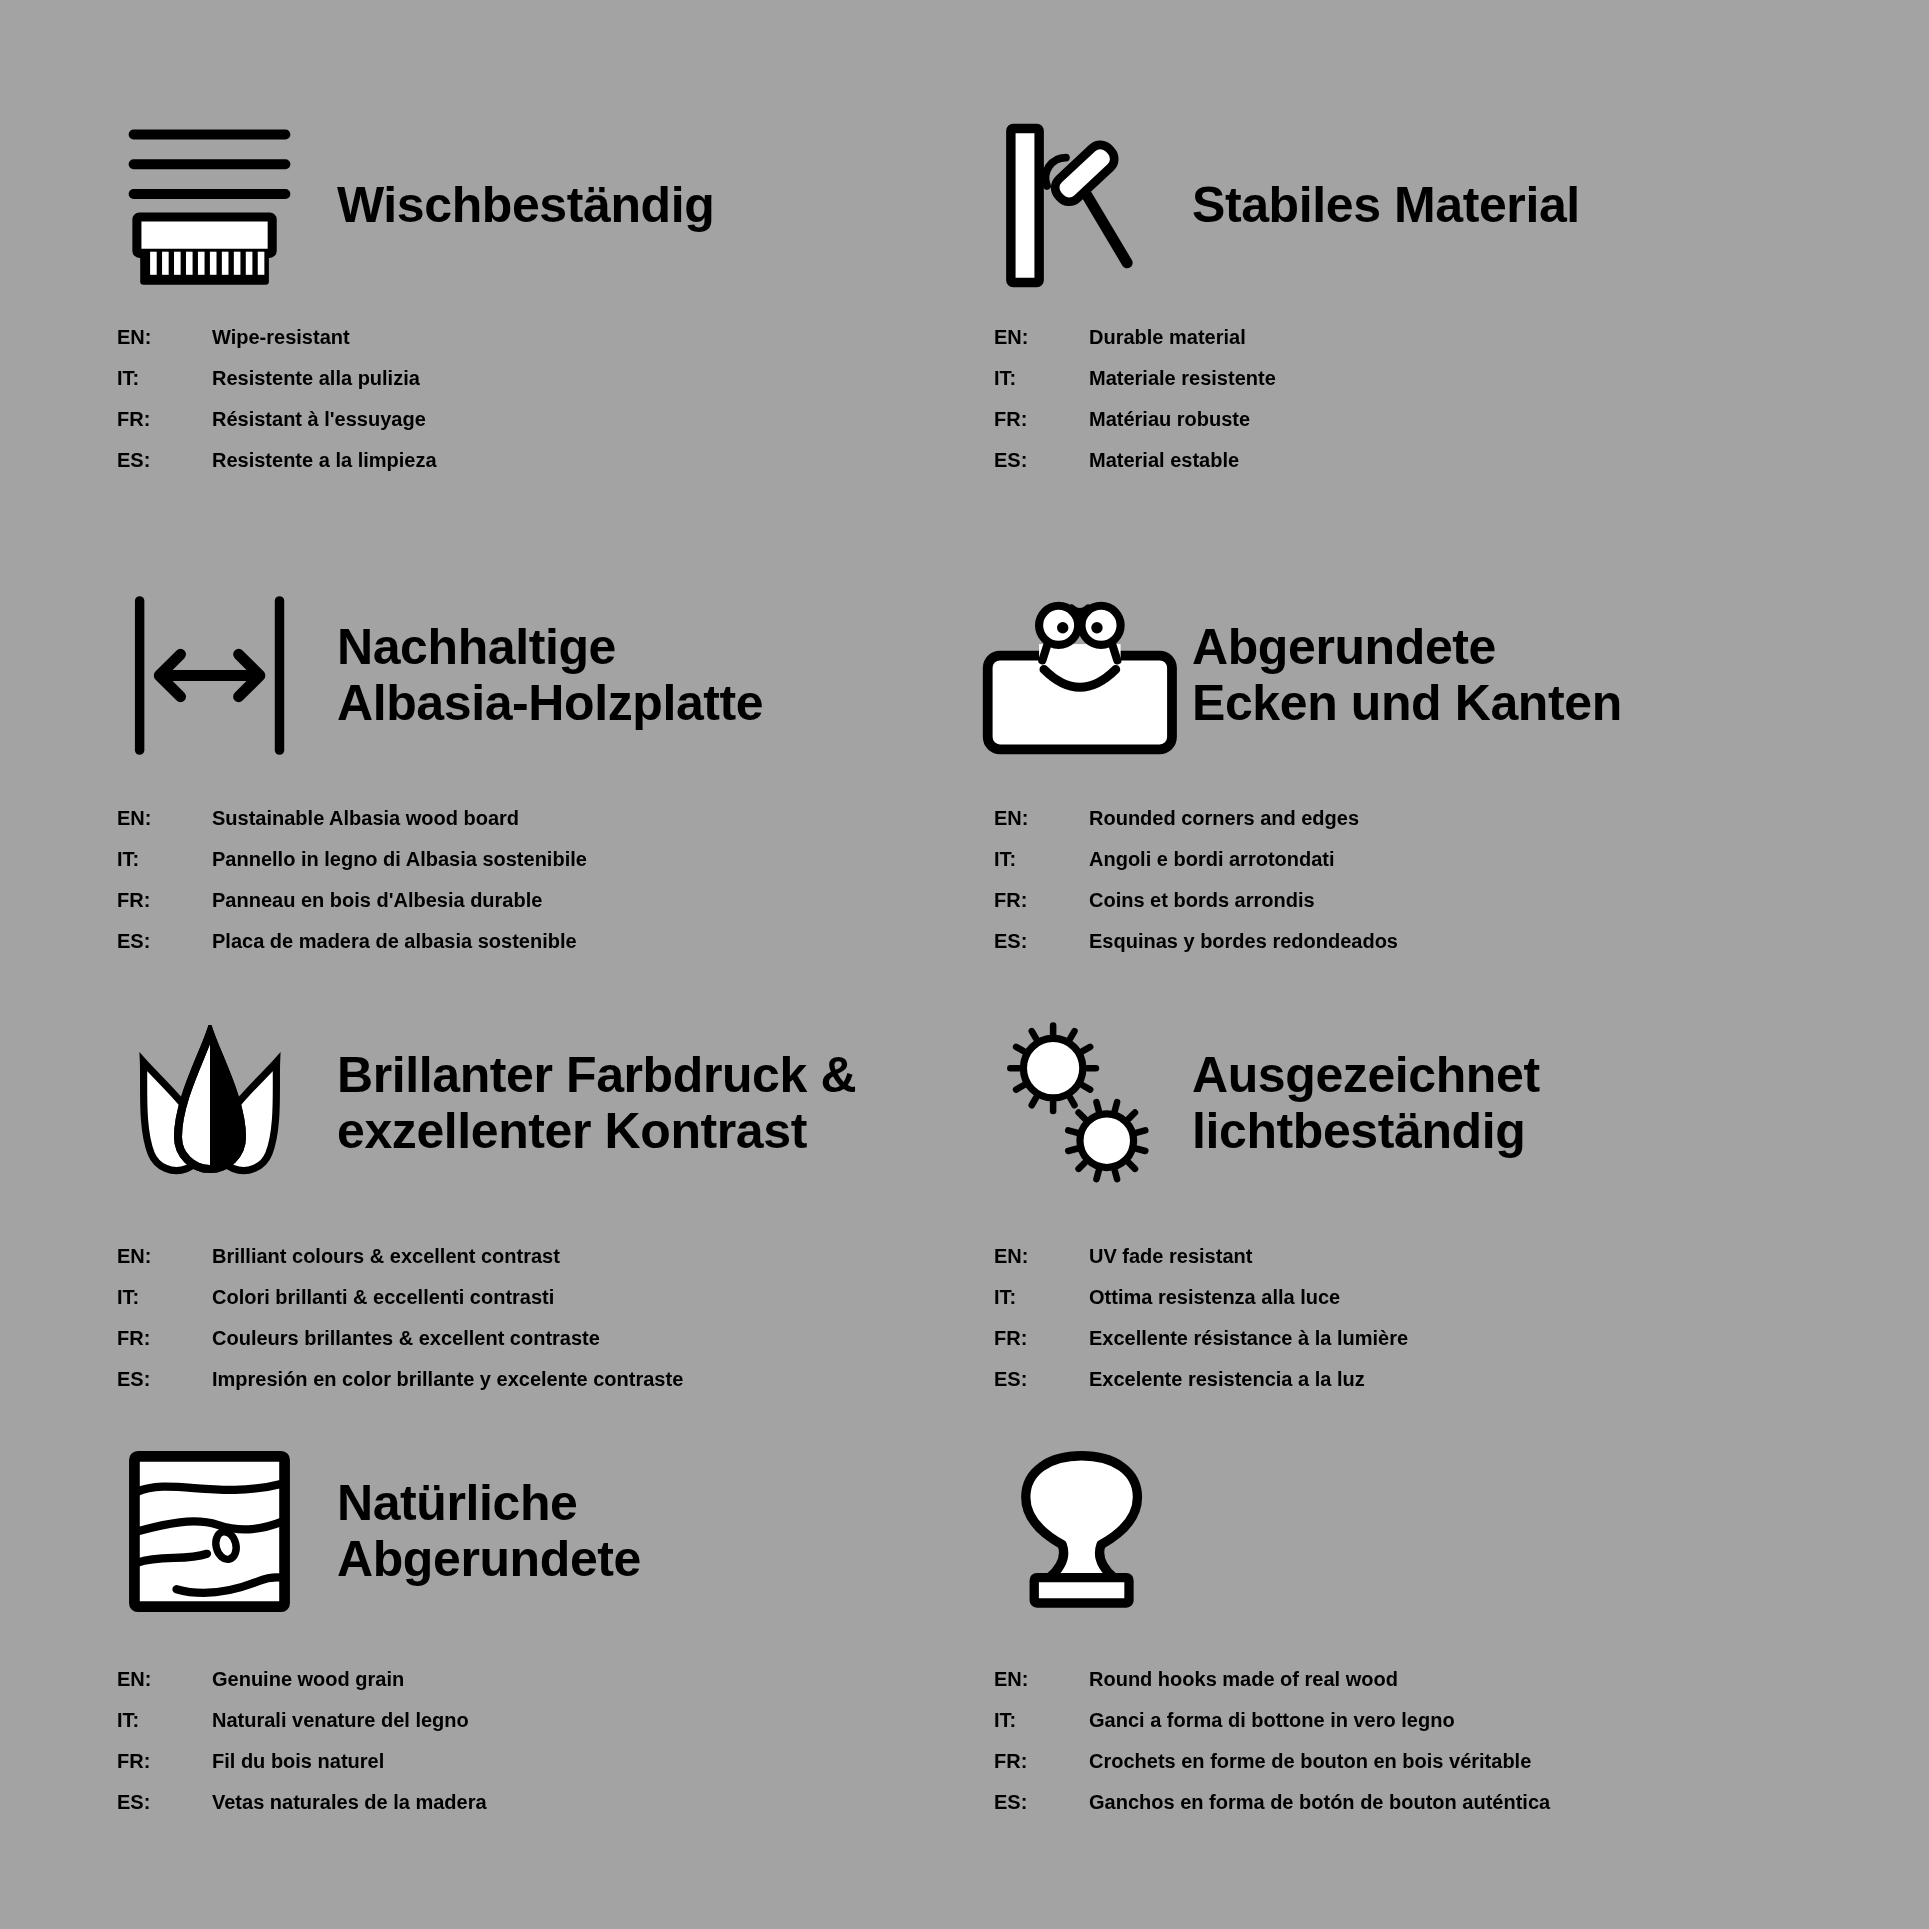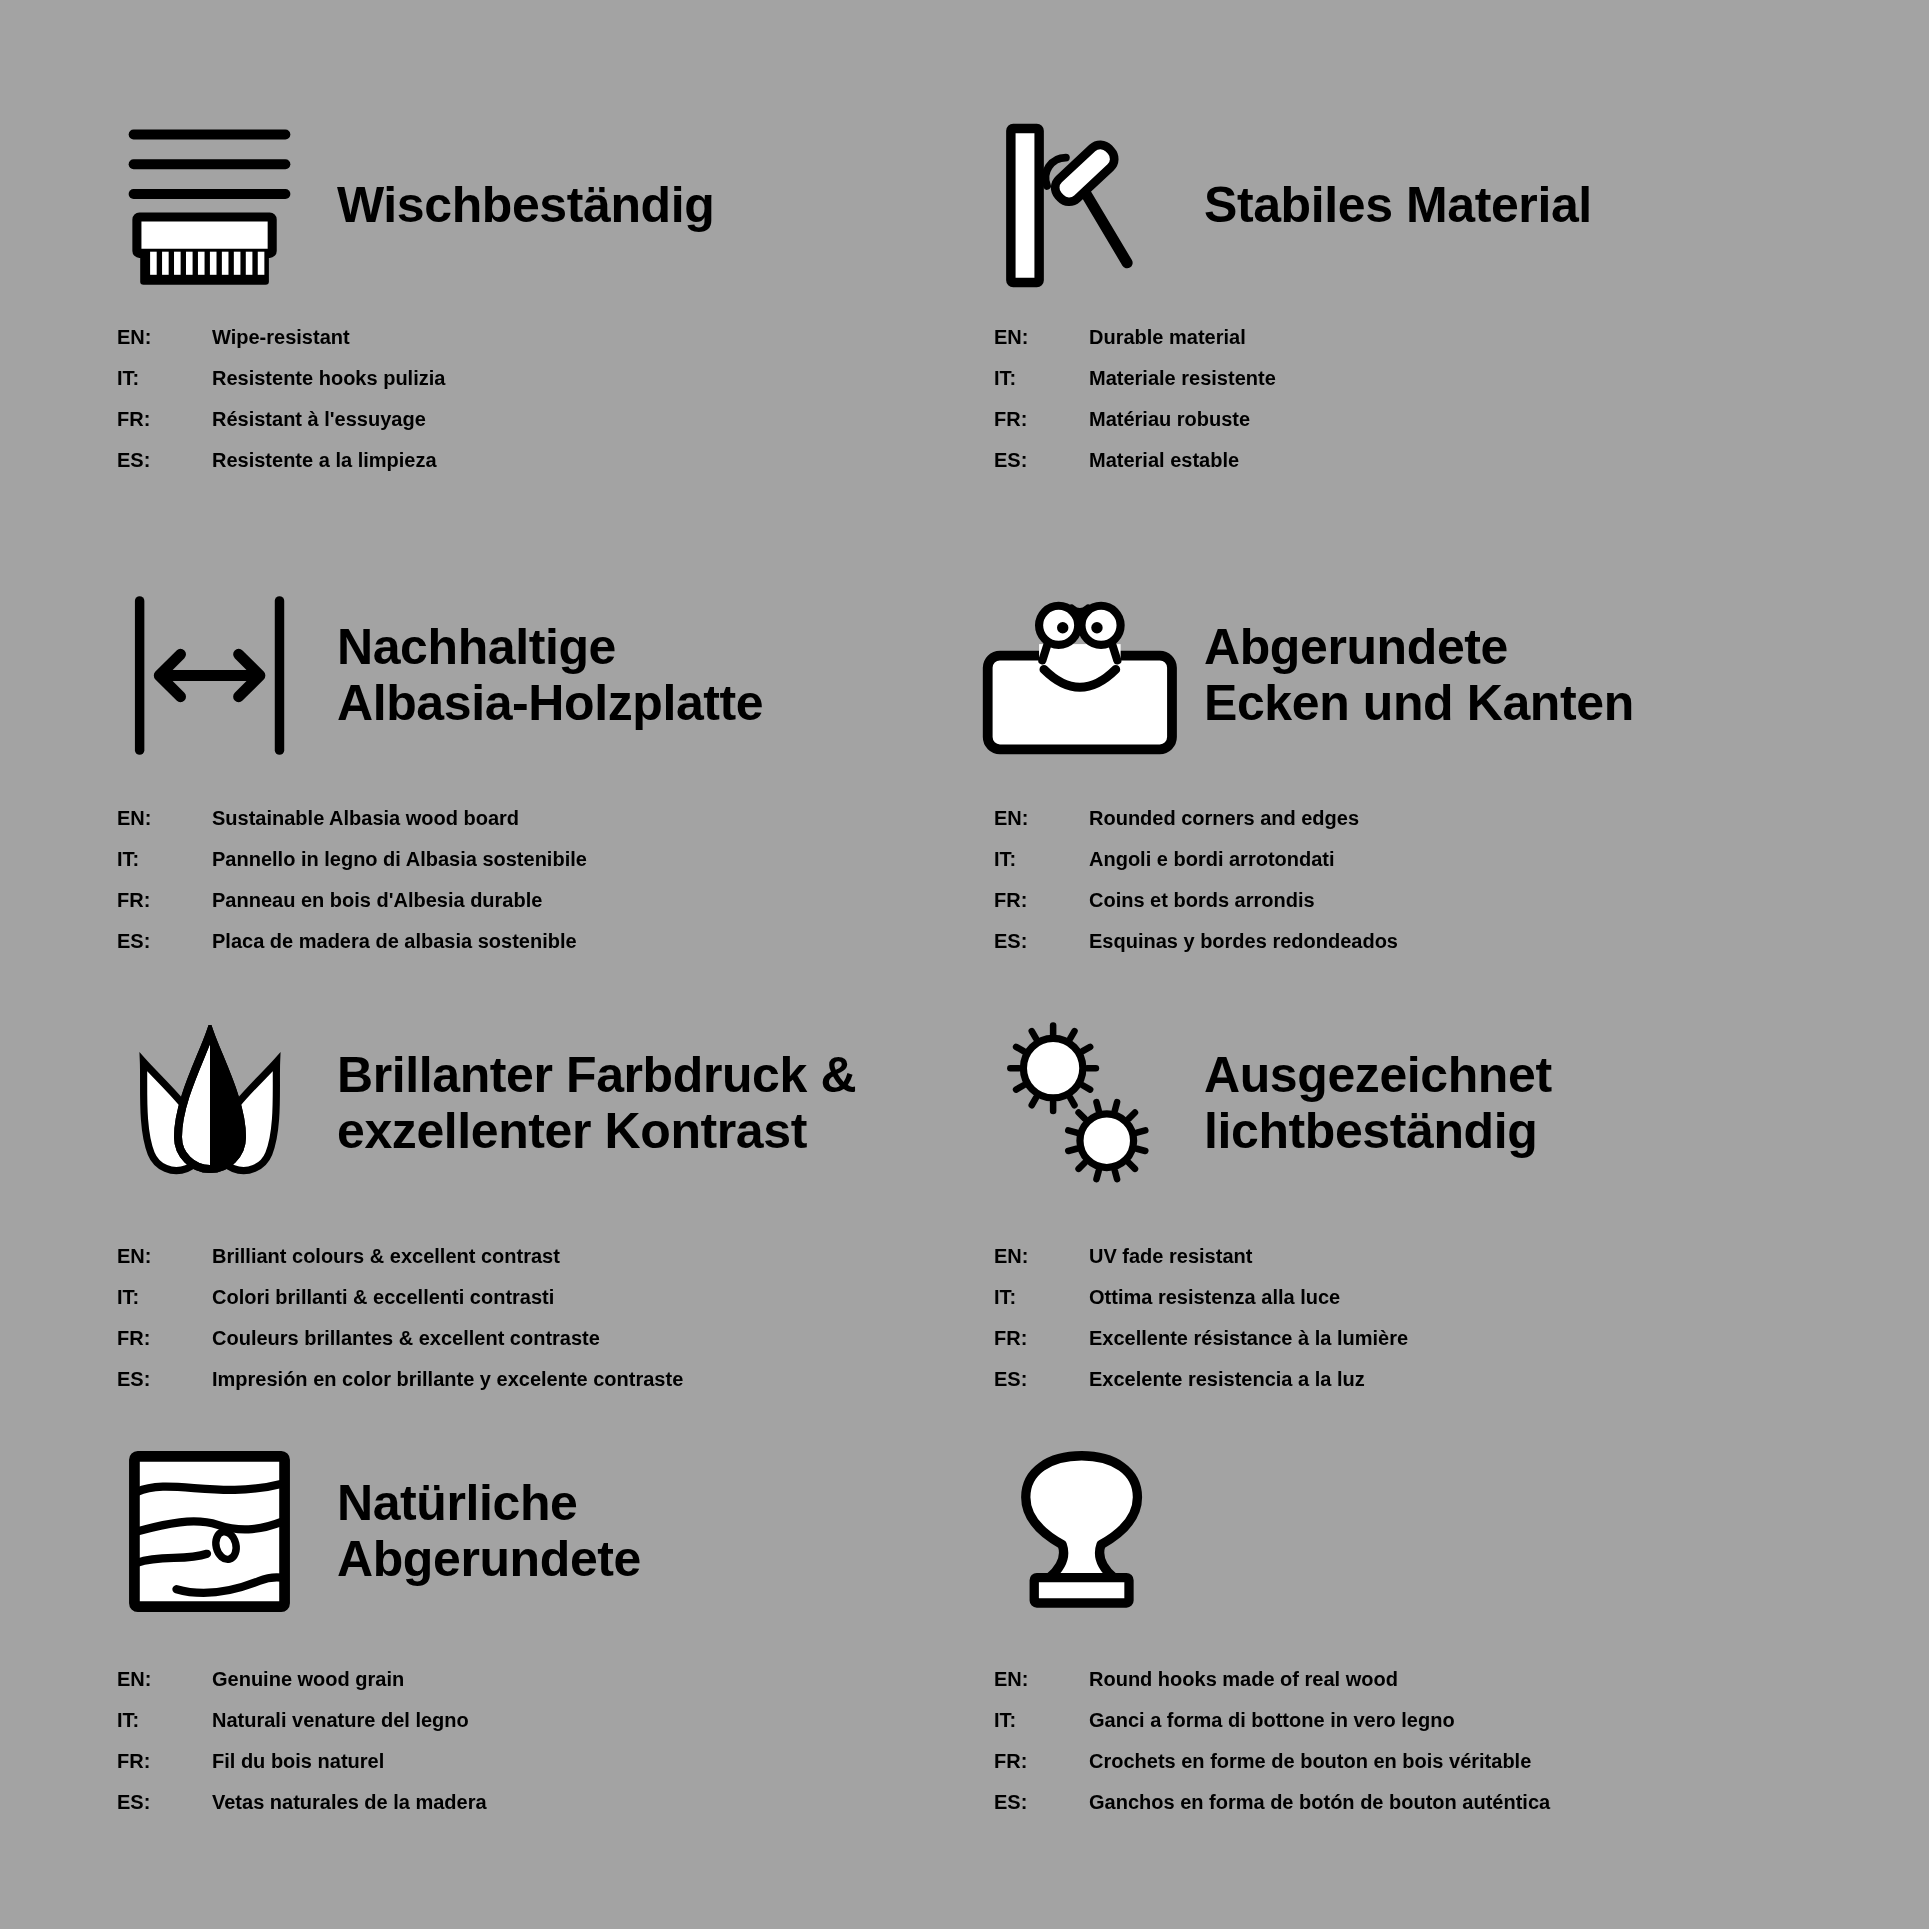--- a/index.html
+++ b/index.html
@@ -28,21 +28,21 @@
   .icon-frog{width:206px;left:-17px !important;}
   .icon-frog svg{height:159px;}
   .icon-suns svg{height:174px;}
   .icon-drops svg{height:156px;}
 
   .title{
     position:absolute;left:220px;top:88px;transform:translateY(-50%);
     margin:0;font-size:50px;line-height:56px;font-weight:700;
     white-space:pre-line;letter-spacing:-0.4px;
   }
-  .c2 .title{left:210px;}
+  .c2 .title{left:198px;}
 
   .trans{position:absolute;left:0;display:flex;flex-direction:column;}
   .r1 .trans{top:200px;}
   .r2 .trans{top:211px;}
   .r3 .trans{top:221px;}
   .r4 .trans{top:216px;}
   .trow{display:flex;font-size:20px;line-height:41px;font-weight:700;}
   .lang{flex:0 0 95px;width:95px;}
   .txt{white-space:nowrap;}
 
@@ -75,21 +75,21 @@
       </svg>
     </div>
     <h2 class="title">Wischbeständig</h2>
     <div class="trans">
       <div class="trow">
           <span class="lang">EN:</span>
           <span class="txt">Wipe-resistant</span>
         </div>
       <div class="trow">
           <span class="lang">IT:</span>
-          <span class="txt">Resistente hooks pulizia</span>
+          <span class="txt">Resistente alla pulizia</span>
         </div>
       <div class="trow">
           <span class="lang">FR:</span>
           <span class="txt">Résistant à l'essuyage</span>
         </div>
       <div class="trow">
           <span class="lang">ES:</span>
           <span class="txt">Resistente a la limpieza</span>
         </div>
     </div>

